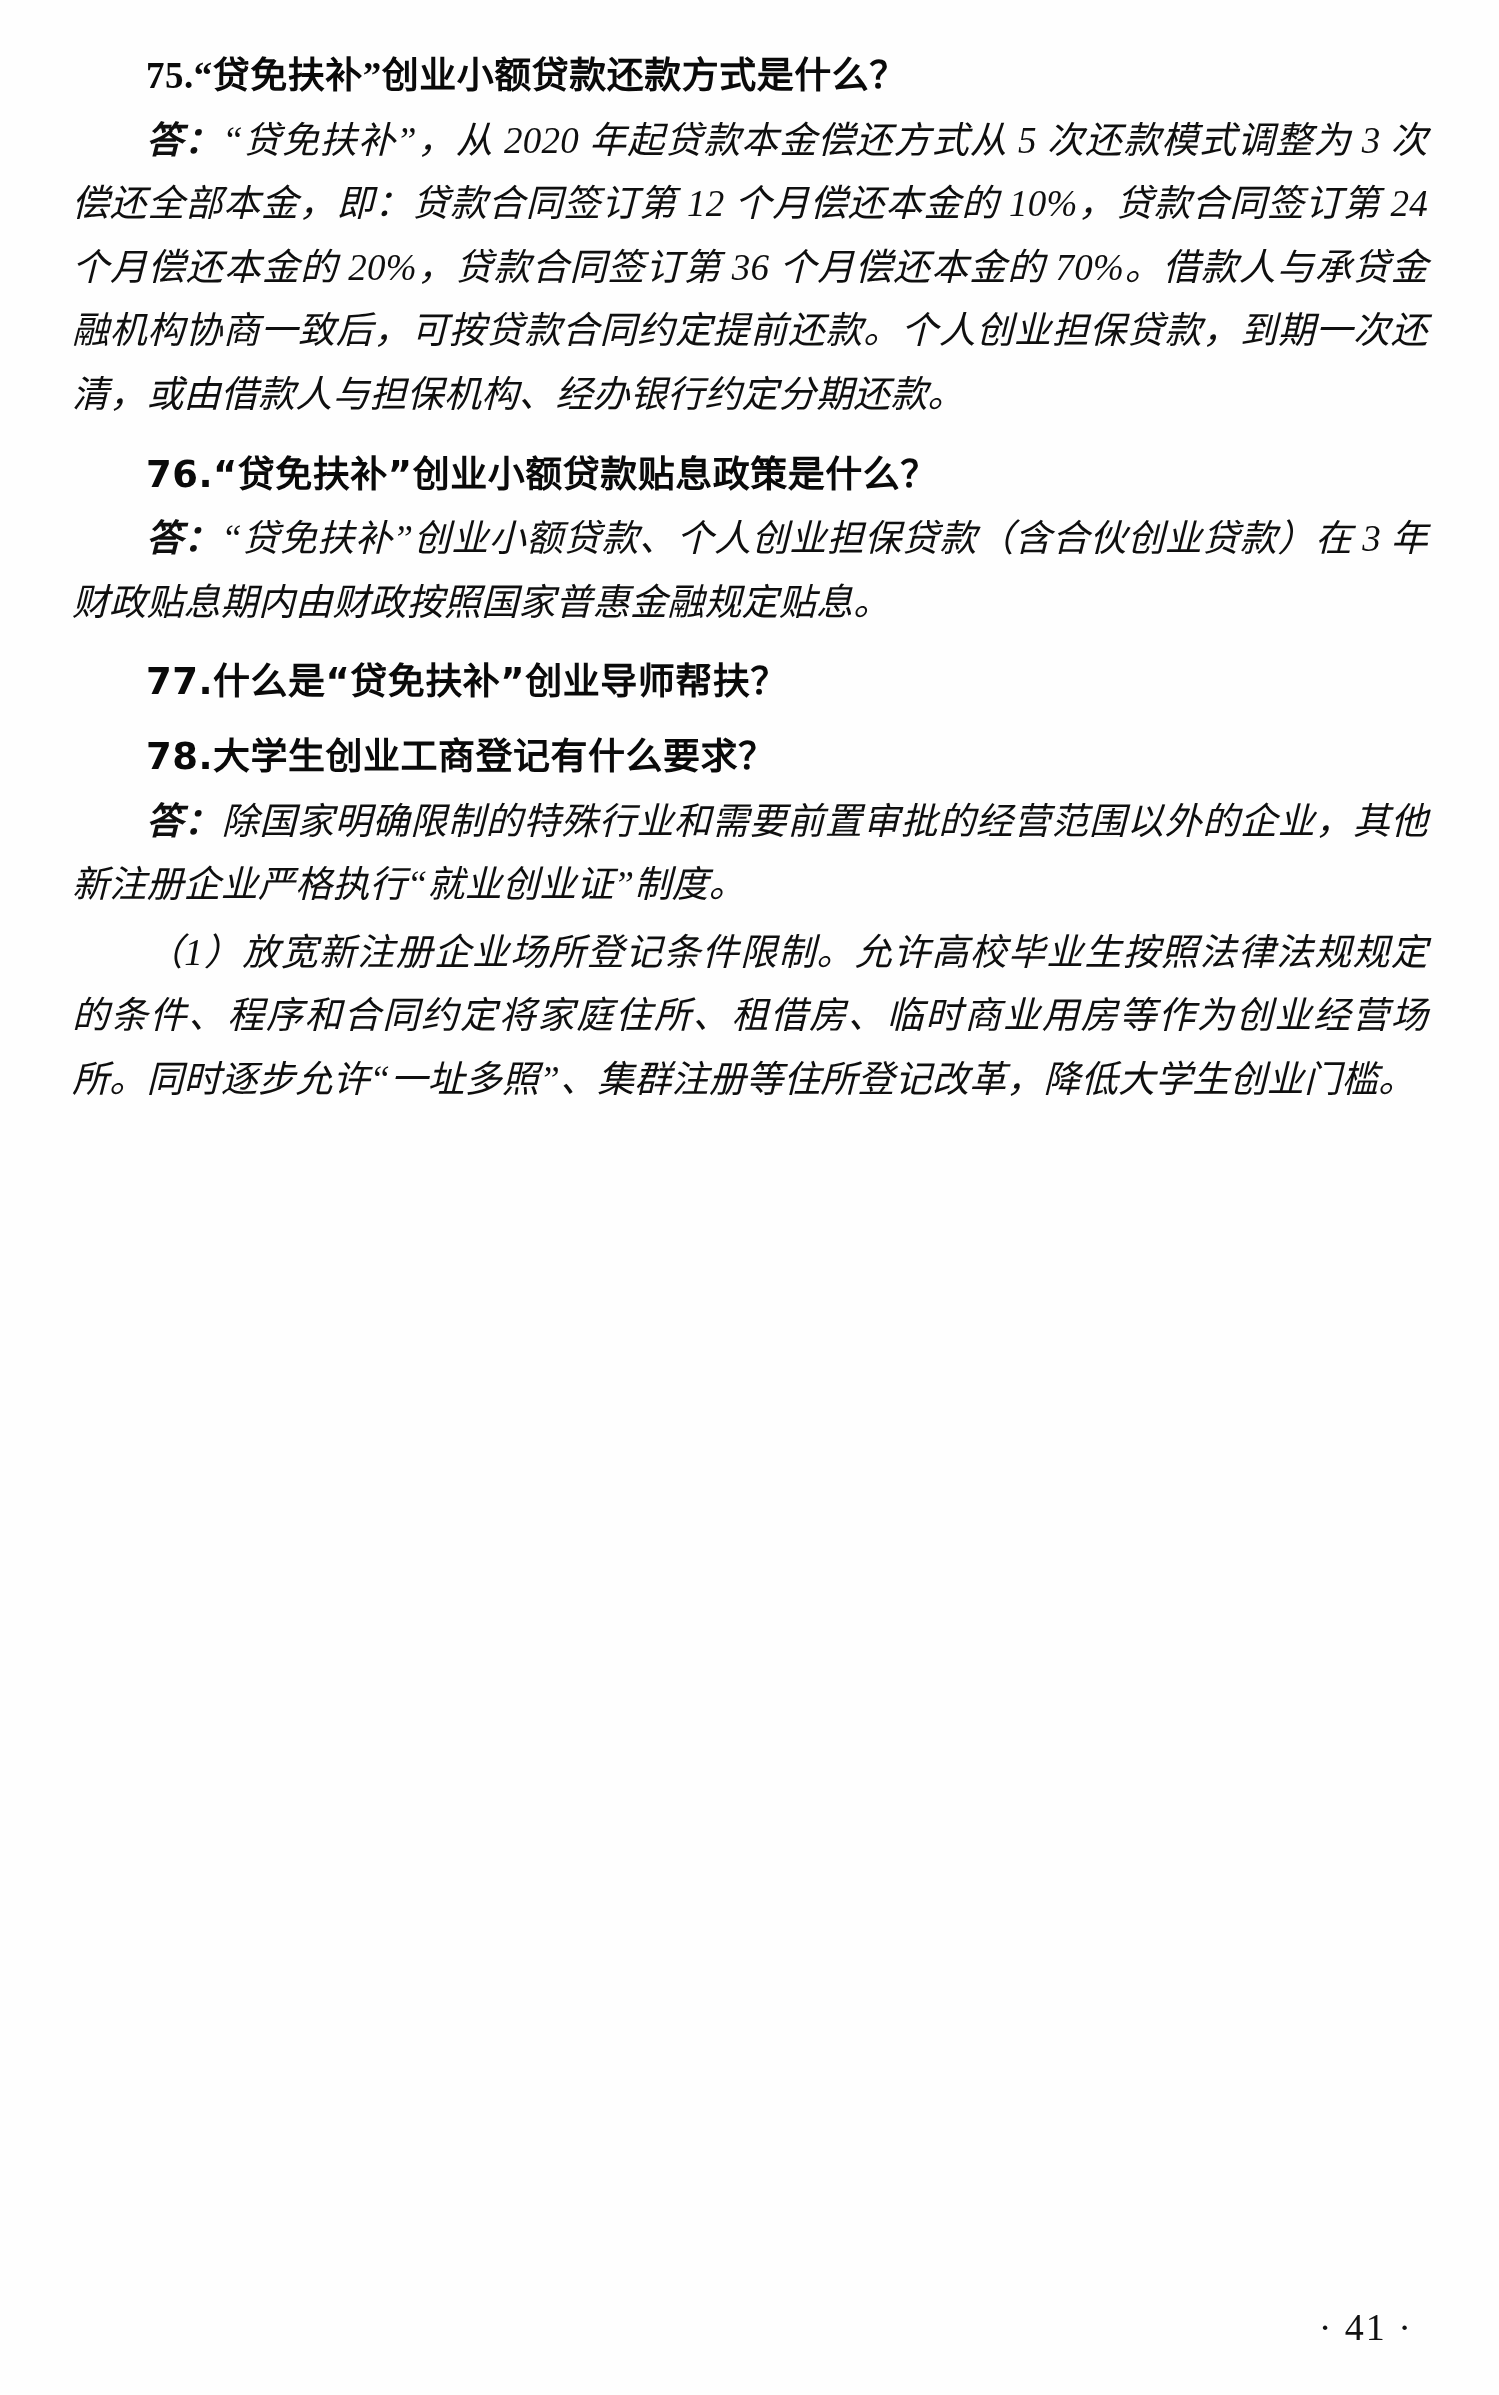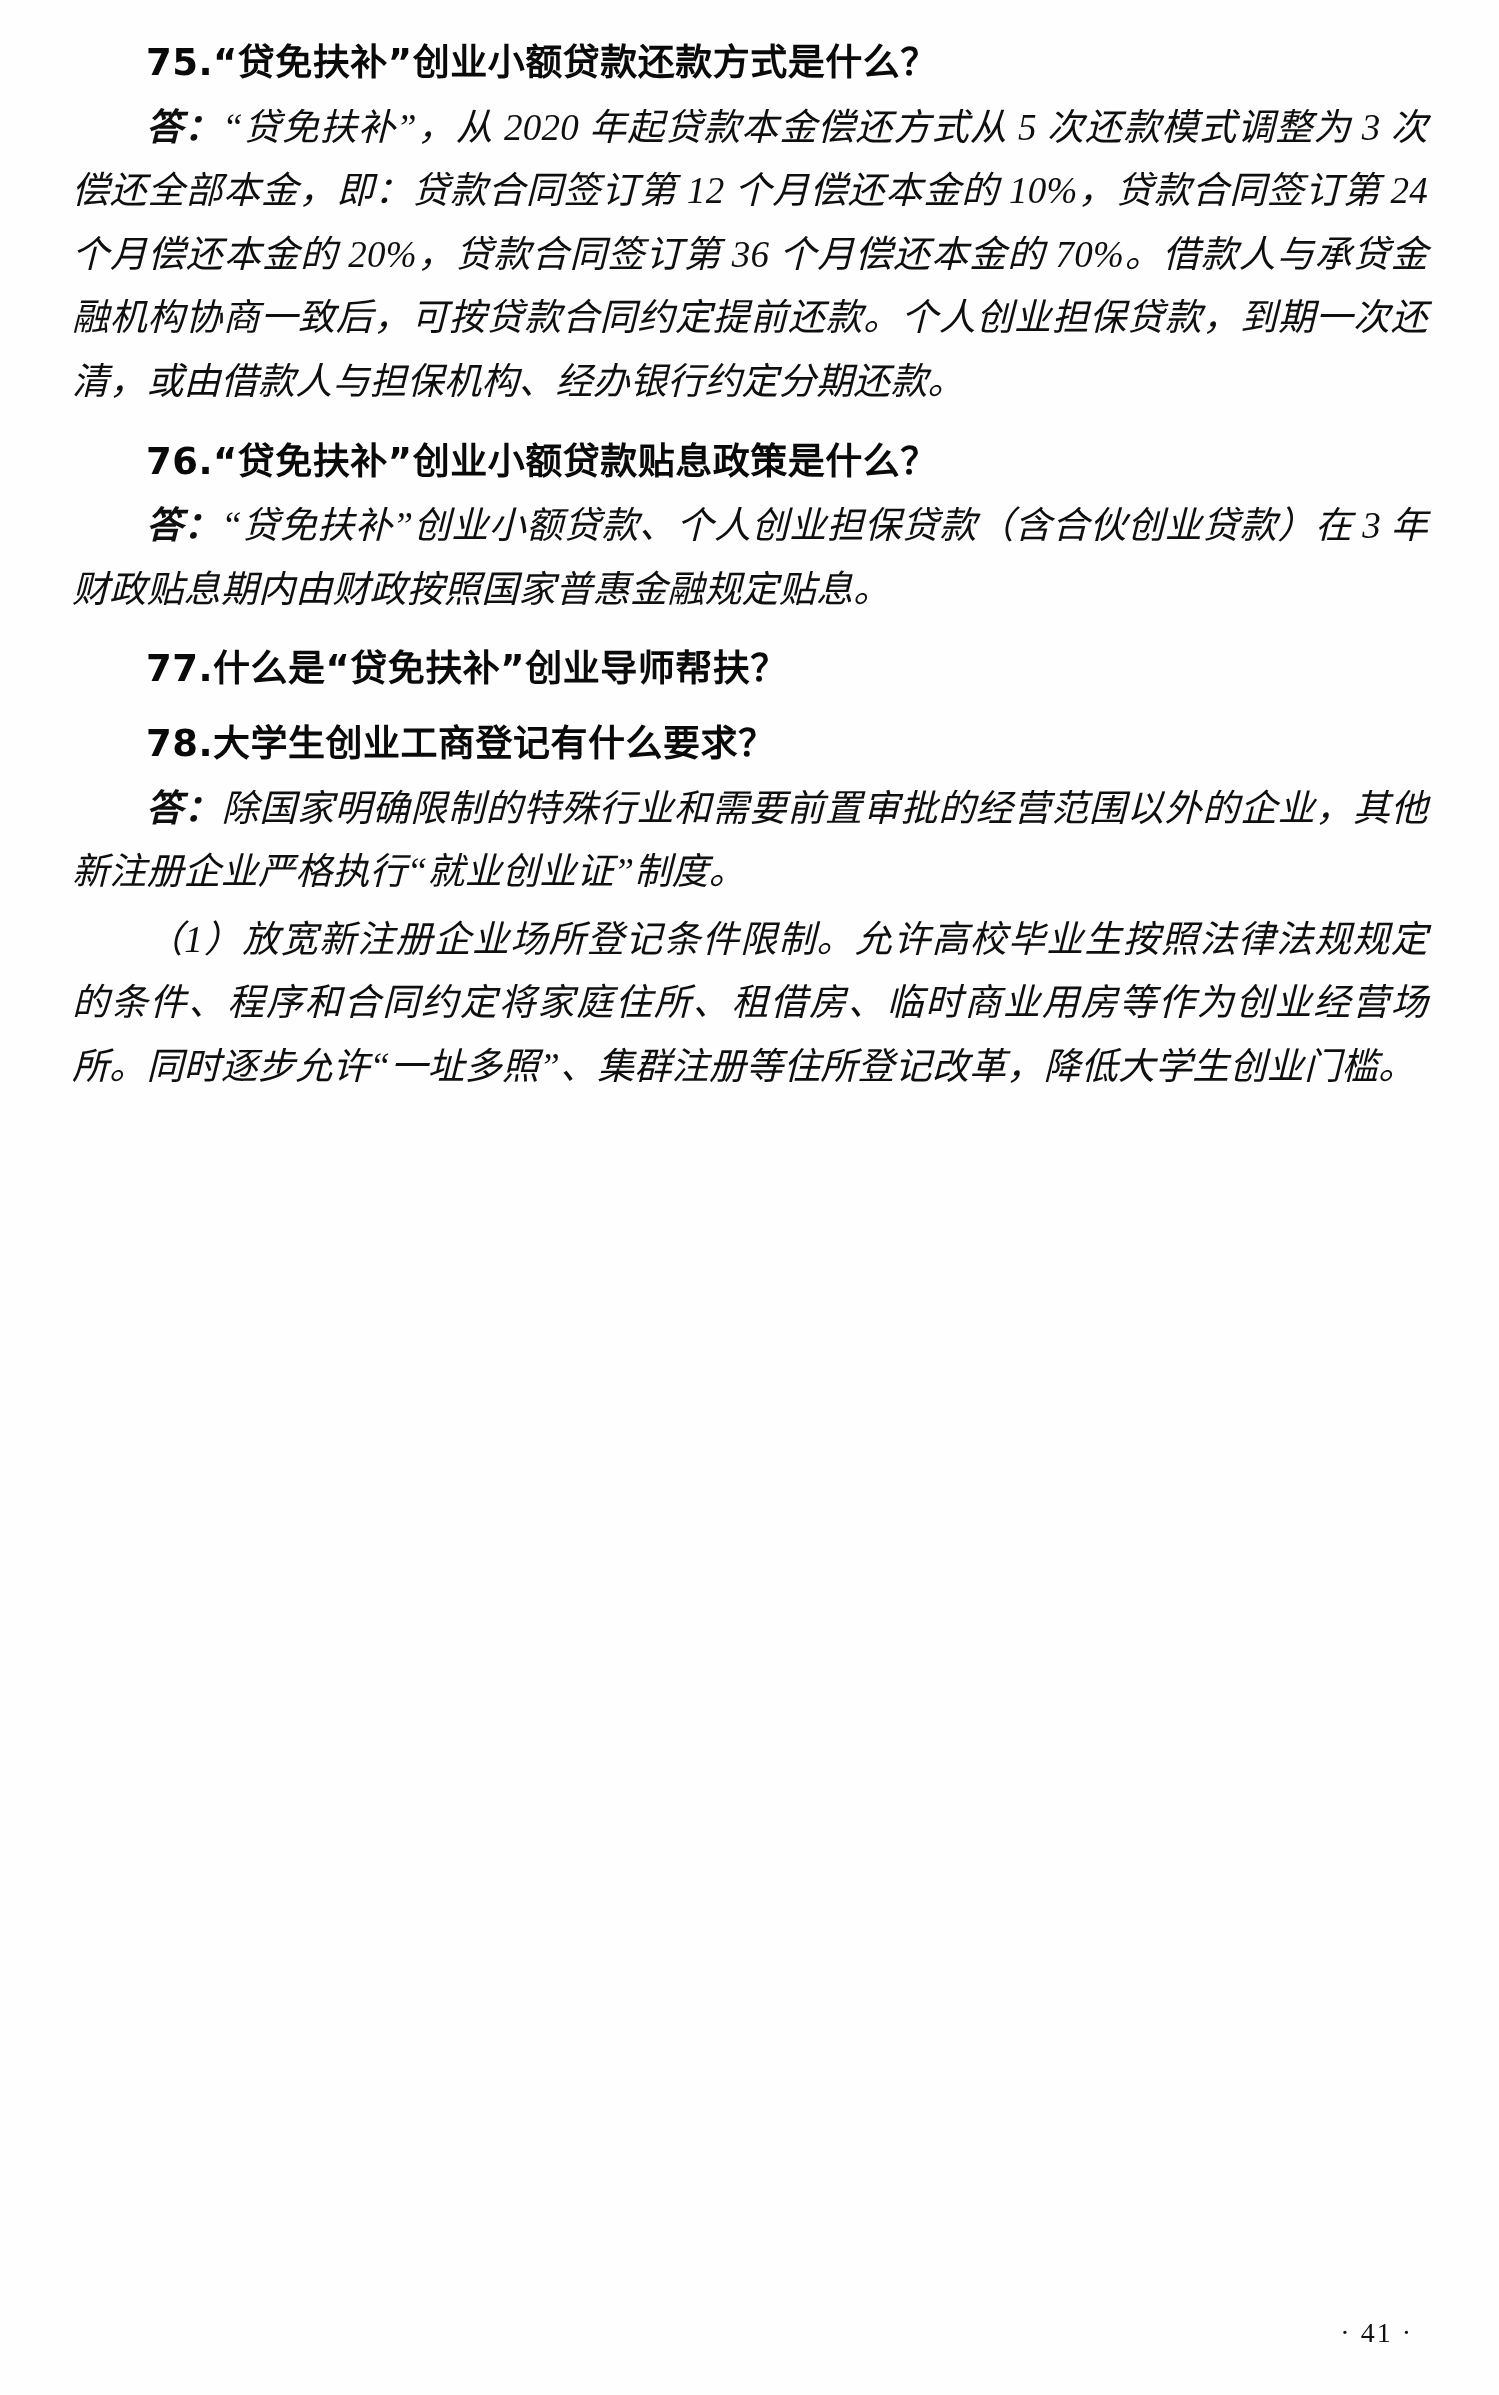--- a/index.html
+++ b/index.html
@@ -29,42 +29,43 @@
     font-family: "DejaVu Sans", "Liberation Sans", sans-serif;
     font-weight: bold;
     font-size: 37px;
     line-height: 1.42;
     letter-spacing: 0.5px;
     margin: 22px 0 6px 0;
     text-indent: 74px;
     color: #0a0a0a;
   }
   .q-heading:first-child {
-    margin-top: 7px;
+    margin-top: 20px;
+    font-family: Liberation Serif, serif;
   }
   .para {
     font-size: 37px;
     line-height: 1.72;
     text-align: justify;
     text-justify: inter-ideograph;
     margin: 4px 0 4px 0;
     text-indent: 74px;
     color: #0f0f0f;
     letter-spacing: 0.2px;
     font-style: italic;
   }
   .para .ans {
     font-family: "DejaVu Sans", "Liberation Sans", sans-serif;
     font-weight: bold;
   }
   .footer {
     position: absolute;
     right: 86px;
     bottom: 46px;
-    font-size: 28px;
+    font-size: 38px;
     font-family: "Liberation Serif", serif;
     letter-spacing: 2px;
     color: #111;
     margin-left: 32px;
   }
 </style>
 </head>
 <body>
 
 <div class="page">

